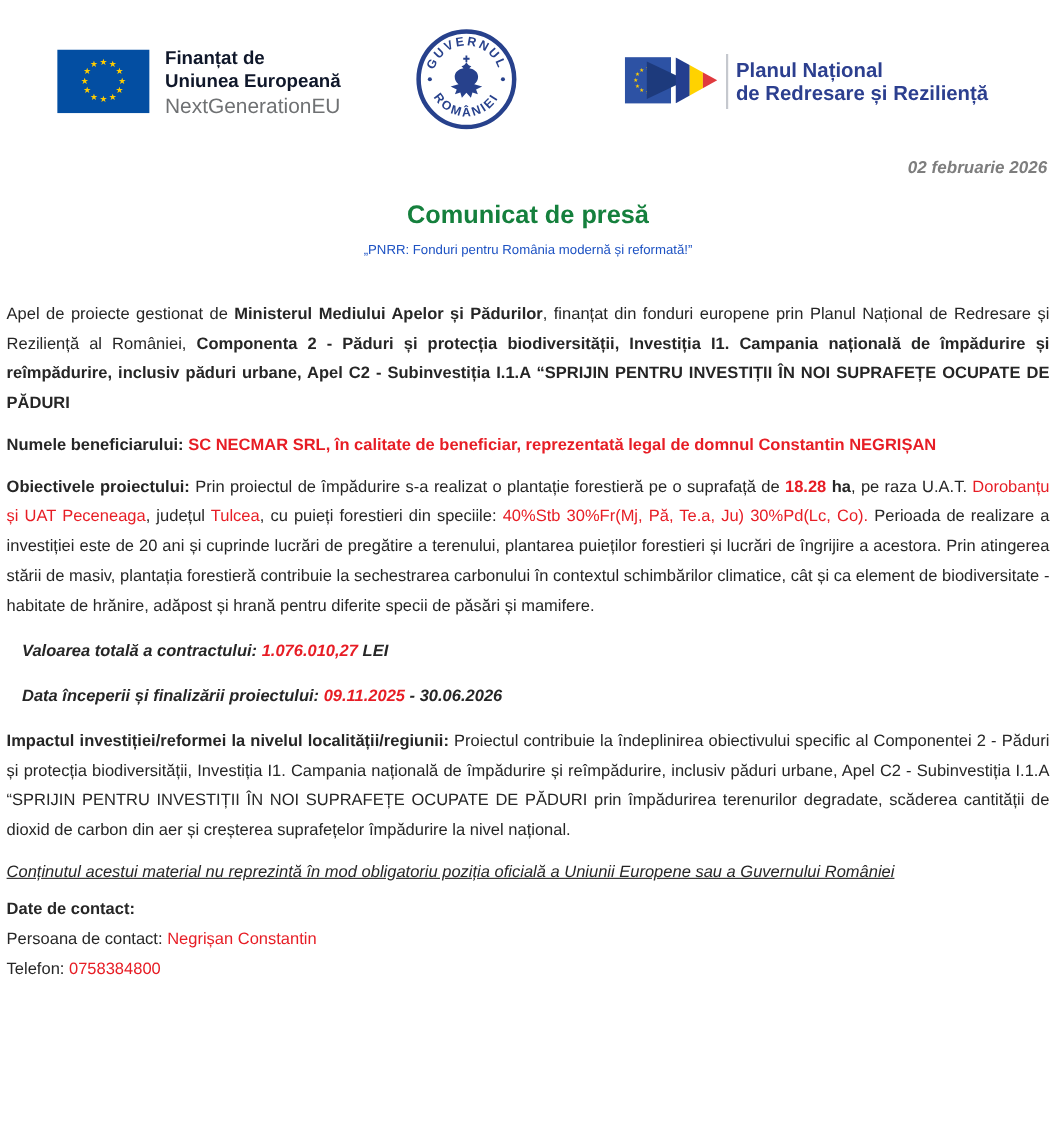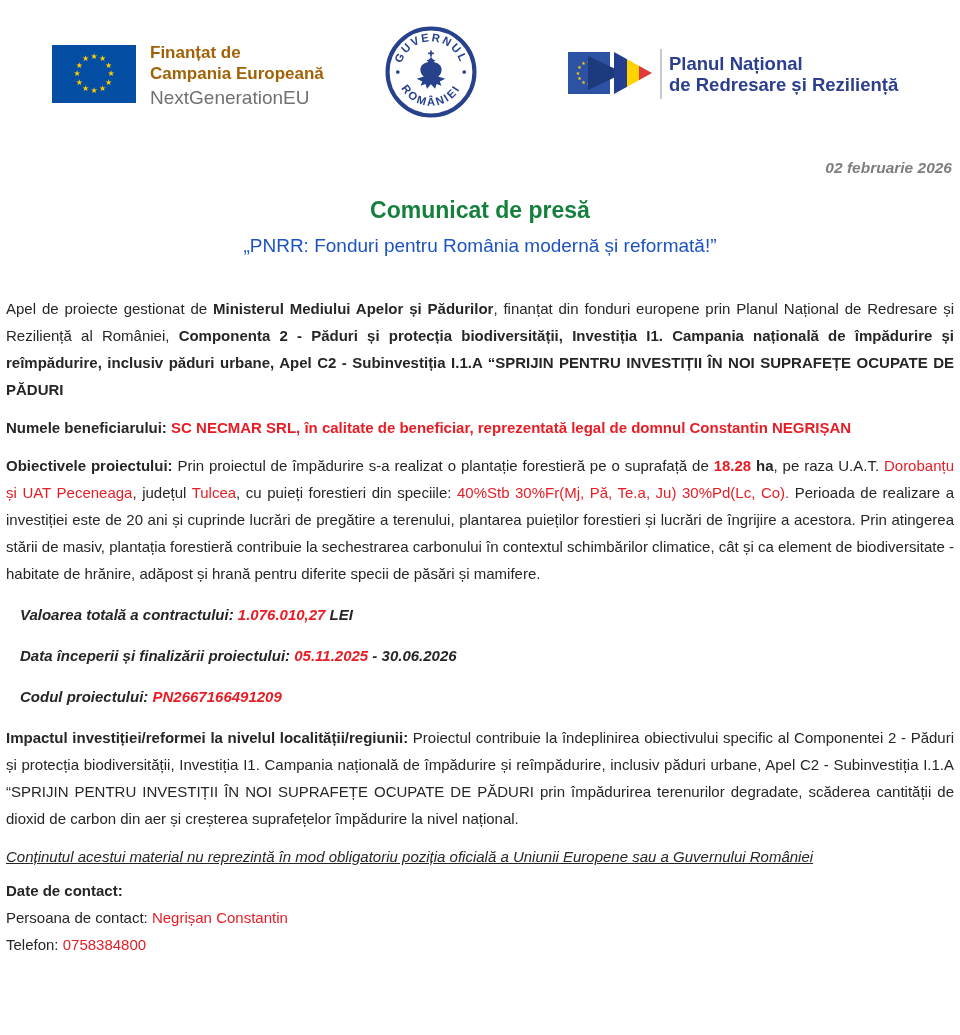--- a/index.html
+++ b/index.html
@@ -2,29 +2,29 @@
 <html><head>
 <meta charset="utf-8">
 <style>
   html,body{margin:0;padding:0;overflow:hidden;background:#ffffff;}
   body{width:960px;height:1035px;font-family:"Liberation Sans","DejaVu Sans",sans-serif;color:#262626;}
   .page{width:960px;height:1035px;position:relative;}
 
   
   .logos{display:flex;justify-content:space-between;align-items:center;padding:28px 52px 0 52px;height:92px;}
   .eu-logo{display:flex;align-items:center;gap:14px;}
-  .eu-text .b1{font-size:17px;font-weight:700;color:#a16207;line-height:21px;}
+  .eu-text .b1{font-size:17px;font-weight:700;color:#0f172a;line-height:21px;}
   .eu-text .b2{font-size:19px;font-weight:400;color:#6f7173;line-height:19px;margin-top:4px;}
   .gov-logo{margin-left:-30px;}
   .pnrr-logo{display:flex;align-items:center;}
 
   
-  .date{margin-top:39px;padding-right:8px;text-align:right;font-size:15.5px;font-weight:700;font-style:italic;color:#7e7e7e;}
+  .date{margin-top:24px;padding-right:8px;text-align:right;font-size:15.5px;font-weight:700;font-style:italic;color:#7e7e7e;}
   .title{margin:20px 0 0;text-align:center;font-size:23px;font-weight:700;color:#15803d;}
-  .subtitle{margin:11px 0 0;text-align:center;font-size:19px;font-weight:400;color:#1d52c3;}
+  .subtitle{margin:11px 0 0;text-align:center;font-size:12px;font-weight:400;color:#1d52c3;}
 
   
   .content{margin-top:38px;padding:0 6px;font-size:15px;line-height:27px;}
   .content p{margin:0 0 11px;}
   .just{text-align:justify;}
   .r{color:#e71d25;}
   b{font-weight:700;}
   .meta-block p{margin:14px;font-style:italic;}
   .meta-block{margin-bottom:11px;}
   .disclaimer{font-style:italic;margin-bottom:7px !important;text-decoration:underline;}
@@ -50,21 +50,21 @@
           <text x="42" y="48">★</text>
             <text x="33.5" y="45.7">★</text>
             <text x="27.3" y="39.5">★</text>
           <text x="25" y="31">★</text>
             <text x="27.3" y="22.5">★</text>
             <text x="33.5" y="16.3">★</text>
         </g>
       </svg>
       <div class="eu-text">
         <div class="b1">Finanțat de</div>
-        <div class="b1">Campania Europeană</div>
+        <div class="b1">Uniunea Europeană</div>
         <div class="b2">NextGenerationEU</div>
       </div>
     </div>
 
     <div class="gov-logo">
       <svg width="92" height="92" viewBox="0 0 90 90">
         <defs>
           <path id="arcTop" d="M 15 45 A 30 30 0 0 1 75 45" fill="none"></path>
           <path id="arcBot" d="M 12 45 A 33 33 0 0 0 78 45" fill="none"></path>
         </defs>
@@ -132,22 +132,21 @@
 
     <p class="just"><span>Apel de proiecte gestionat de </span><b>Ministerul Mediului Apelor și Pădurilor</b><span>, finanțat din fonduri europene prin Planul Național de Redresare și Reziliență al României, </span><b>Componenta 2 - Păduri și protecția biodiversității, Investiția I1. Campania națională de împădurire și reîmpădurire, inclusiv păduri urbane, Apel C2 - Subinvestiția I.1.A “SPRIJIN PENTRU INVESTIȚII ÎN NOI SUPRAFEȚE OCUPATE DE PĂDURI</b></p>
 
 
     <p class="just"><b>Numele beneficiarului: </b><b class="r">SC NECMAR SRL, în calitate de beneficiar, reprezentată legal de domnul Constantin NEGRIȘAN</b></p>
 
     <p class="just"><b>Obiectivele proiectului:</b><span> Prin proiectul de împădurire s-a realizat o plantație forestieră pe o suprafață de </span><b class="r">18.28</b><b> ha</b><span>, pe raza U.A.T. </span><span class="r">Dorobanțu și UAT Peceneaga</span><span>, județul </span><span class="r">Tulcea</span><span>, cu puieți forestieri din speciile: </span><span class="r">40%Stb 30%Fr(Mj, Pă, Te.a, Ju) 30%Pd(Lc, Co).</span><span> Perioada de realizare a investiției este de 20 ani și cuprinde lucrări de pregătire a terenului, plantarea puieților forestieri și lucrări de îngrijire a acestora. Prin atingerea stării de masiv, plantația forestieră contribuie la sechestrarea carbonului în contextul schimbărilor climatice, cât și ca element de biodiversitate - habitate de hrănire, adăpost și hrană pentru diferite specii de păsări și mamifere.</span></p>
 
     <div class="meta-block">
       <p><b>Valoarea totală a contractului: </b><b class="r">1.076.010,27</b><b> LEI</b></p>
-      <p><b>Data începerii și finalizării proiectului: </b><b class="r">05.11.2025</b><b> - 30.06.2026</b></p>
-      <p><b>Codul proiectului: </b><b class="r">PN2667166491209</b></p>
+      <p><b>Data începerii și finalizării proiectului: </b><b class="r">09.11.2025</b><b> - 30.06.2026</b></p>
     </div>
 
     <p class="just"><b>Impactul investiției/reformei la nivelul localității/regiunii:</b><span> Proiectul contribuie la îndeplinirea obiectivului specific al Componentei 2 - Păduri și protecția biodiversității, Investiția I1. Campania națională de împădurire și reîmpădurire, inclusiv păduri urbane, Apel C2 - Subinvestiția I.1.A “SPRIJIN PENTRU INVESTIȚII ÎN NOI SUPRAFEȚE OCUPATE DE PĂDURI prin împădurirea terenurilor degradate, scăderea cantității de dioxid de carbon din aer și creșterea suprafețelor împădurire la nivel național.</span></p>
 
     <p class="disclaimer">Conținutul acestui material nu reprezintă în mod obligatoriu poziția oficială a Uniunii Europene sau a Guvernului României</p>
 
     <div class="contact">
       <p><b>Date de contact:</b></p>
       <p><span>Persoana de contact: </span><span class="r">Negrișan Constantin</span></p>
       <p><span>Telefon: </span><span class="r">0758384800</span></p>

